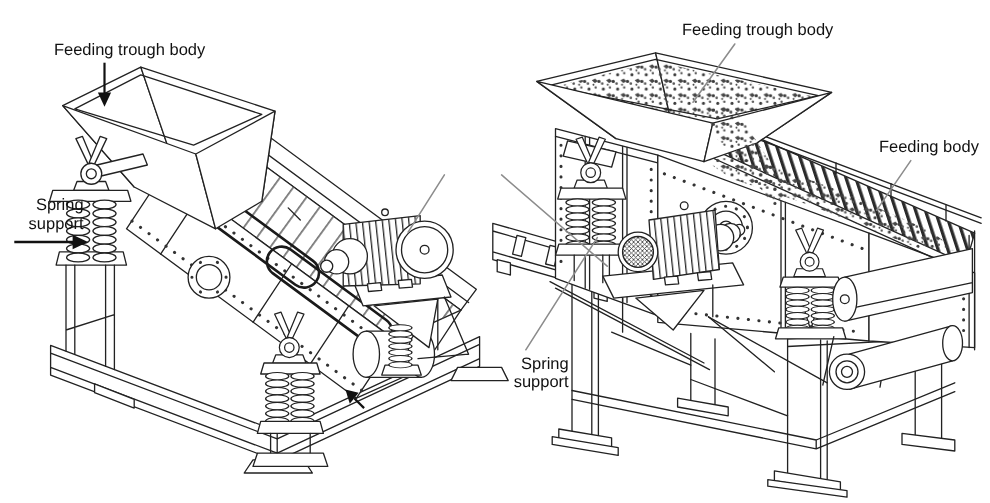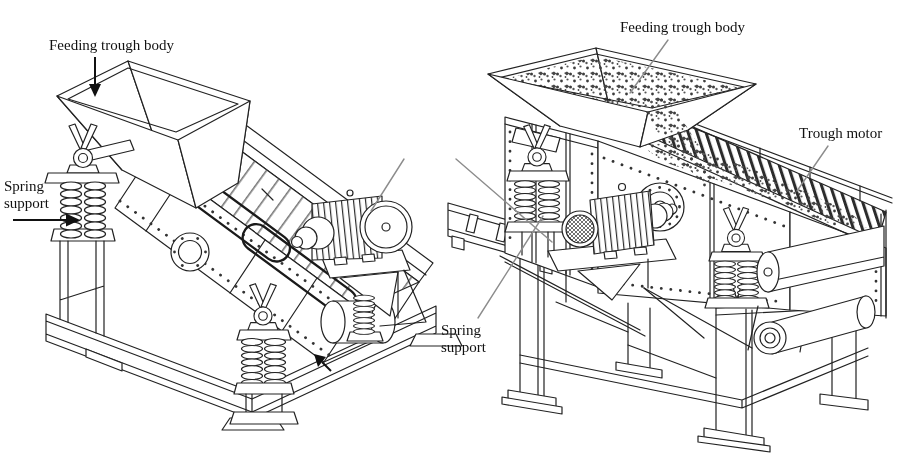--- a/index.html
+++ b/index.html
@@ -1,20 +1,20 @@
 <!DOCTYPE html>
 <html><head>
 <meta charset="utf-8">
 <style>
   html,body{margin:0;padding:0;background:#fff;}
   #canvas{position:relative;width:900px;height:457px;background:#fff;overflow:hidden;}
   #art{position:absolute;left:0;top:0;}
-  .lbl{position:absolute;font-family:Liberation Serif, serif;
+  .lbl{position:absolute;font-family:Liberation Sans, sans-serif;
        font-size:15px;line-height:17px;color:#111;white-space:pre-line;}
-  .center{text-align:left;}
+  .center{text-align:right;}
   .ln{fill:none;stroke:#222;stroke-width:1.2;stroke-linejoin:round;stroke-linecap:round;}
   .fw{fill:#fff;stroke:#222;stroke-width:1.2;stroke-linejoin:round;}
   .thick{fill:none;stroke:#1a1a1a;stroke-width:2.4;}
   .dot{fill:none;stroke:#333;stroke-width:2.8;stroke-dasharray:.1 9.5;stroke-linecap:round;}
   .gray{fill:none;stroke:#8c8c8c;stroke-width:1.4;stroke-linecap:round;}
   .blk{fill:#111;stroke:none;}
 </style>
 </head>
 <body>
 
@@ -285,16 +285,16 @@
     <line class="gray" x1="668" y1="40" x2="630" y2="93"></line>
     <line class="gray" x1="828" y1="146" x2="797" y2="191"></line>
     <line class="gray" x1="478" y1="318" x2="543" y2="216"></line>
   </g>
 </svg>
 
 <div class="lbl" style="left:49px;top:37px;">Feeding trough body</div>
 <div class="lbl center" style="left:4px;top:178px;width:72px;">Spring
 support</div>
 <div class="lbl" style="left:620px;top:19px;">Feeding trough body</div>
-<div class="lbl" style="left:799px;top:125px;">Trough motor</div>
+<div class="lbl" style="left:799px;top:125px;">Feeding body</div>
 <div class="lbl center" style="left:441px;top:322px;width:76px;">Spring
 support</div>
 </div>
 
 </body></html>

